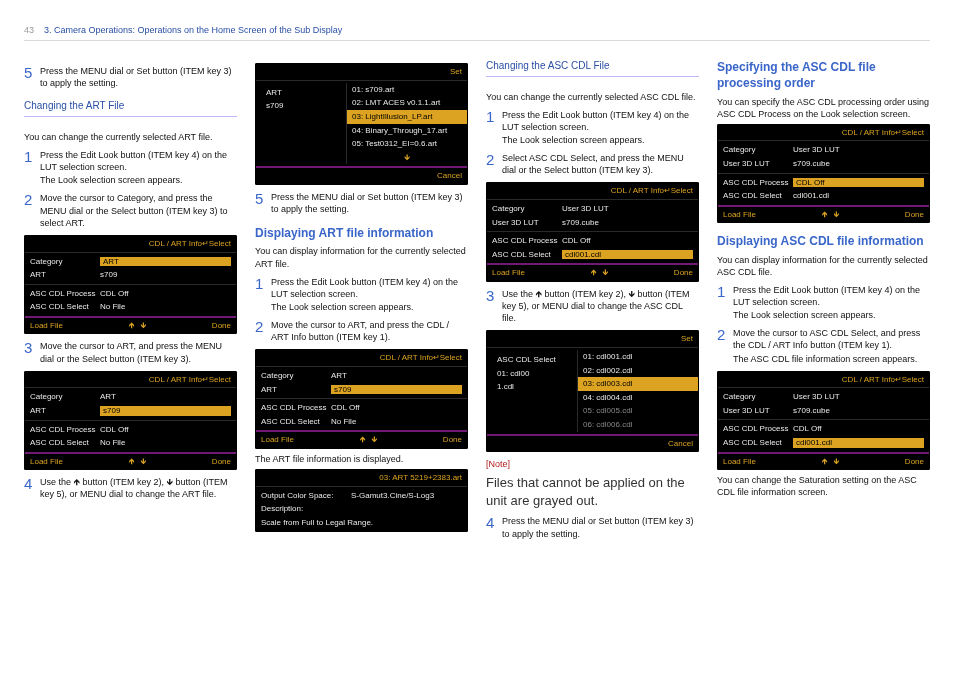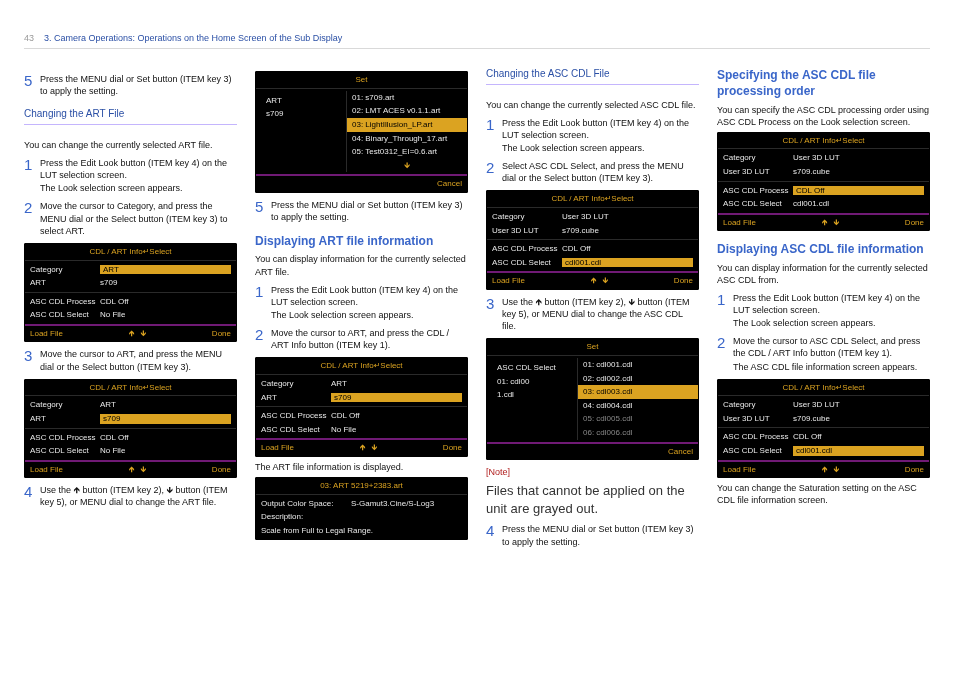--- a/index.html
+++ b/index.html
@@ -15,21 +15,21 @@
     --note-red:#b01c1c;
   }
   *{box-sizing:border-box}
   html,body{margin:0;padding:0}
   body{
     width:954px;height:675px;
     font-family:"Helvetica Neue",Arial,sans-serif;
     font-size:9px;line-height:1.35;color:var(--ink);
     background:#fff;overflow:hidden;
   }
-  .page{width:954px;height:675px;padding:32px 24px 22px 24px;}
+  .page{width:954px;height:675px;padding:24px 24px 22px 24px;}
   .hdr{display:flex;align-items:center;gap:10px;color:var(--blue);font-size:9px;
        border-bottom:1px solid #d9d9d9;padding-bottom:4px;margin-bottom:14px}
   .hdr .pg{color:#999}
 
   .cols{display:flex;gap:18px;padding-top:4px}
   .col{flex:1 1 0;min-width:0}
 
   h2.blue{color:var(--blue);font-weight:400;font-size:10px;margin:10px 0 14px;
           border-bottom:1px solid #c4b5fd;padding-bottom:3px}
   h3.blue{color:var(--blue2);font-weight:700;font-size:12px;margin:10px 0 4px}
@@ -37,21 +37,21 @@
   p{margin:4px 0}
 
   .step{display:flex;gap:5px;margin:6px 0}
   .step .n{color:var(--blue2);font-size:15px;font-weight:400;line-height:1;min-width:11px}
   .step .t{flex:1;font-size:9px}
   .step .t .sub{display:block;margin-top:1px}
 
   
   .scr{background:var(--panel);color:var(--panel-txt);border:1px solid #000;
        font-size:8px;margin:4px 0;border-radius:1px;line-height:1.2}
-  .scr .topbar{display:flex;justify-content:center;align-items:center;
+  .scr .topbar{display:flex;justify-content:flex-end;align-items:center;
        padding:3px 5px;border-bottom:1px solid #2a2a2a}
   .scr .topbar .ret{color:var(--amber)}
   .scr .topbar .ttl{color:var(--amber)}
   .scr .topbar .act{color:var(--amber)}
   .scr .body{padding:2px 0}
   .scr .row{display:flex;padding:2px 5px}
   .scr .row .k{flex:0 0 70px;color:var(--panel-txt)}
   .scr .row .v{flex:1;color:var(--panel-txt)}
   .scr .row.sel .v{background:var(--amber);color:#000;padding:0 3px}
   .scr .sep{border-top:1px solid #2a2a2a;margin:2px 0}
@@ -433,21 +433,21 @@
           <span class="l">Load File</span>
           <span class="mid">
               <span>🡹</span>
               <span>🡻</span>
             </span>
           <span class="r">Done</span>
         </div>
       </div>
 
       <h3 class="blue">Displaying ASC CDL file information</h3>
-      <p>You can display information for the currently selected ASC CDL from.</p>
+      <p>You can display information for the currently selected ASC CDL file.</p>
 
       <div class="step">
         <div class="n">1</div>
         <div class="t">
           <span>Press the Edit Look button (ITEM key 4) on the LUT selection screen.</span>
           <span class="sub">The Look selection screen appears.</span>
         </div>
       </div>
       <div class="step">
         <div class="n">2</div>

